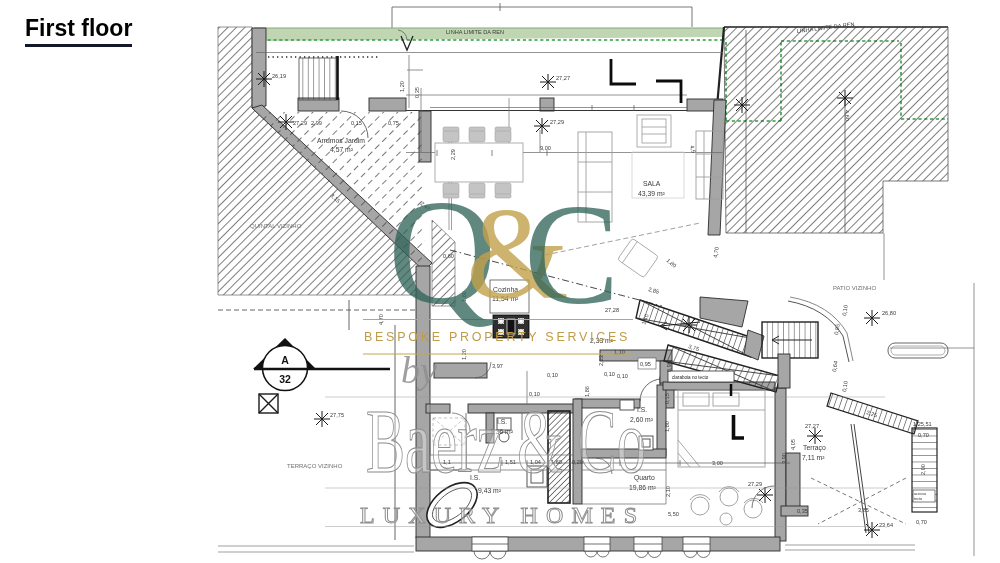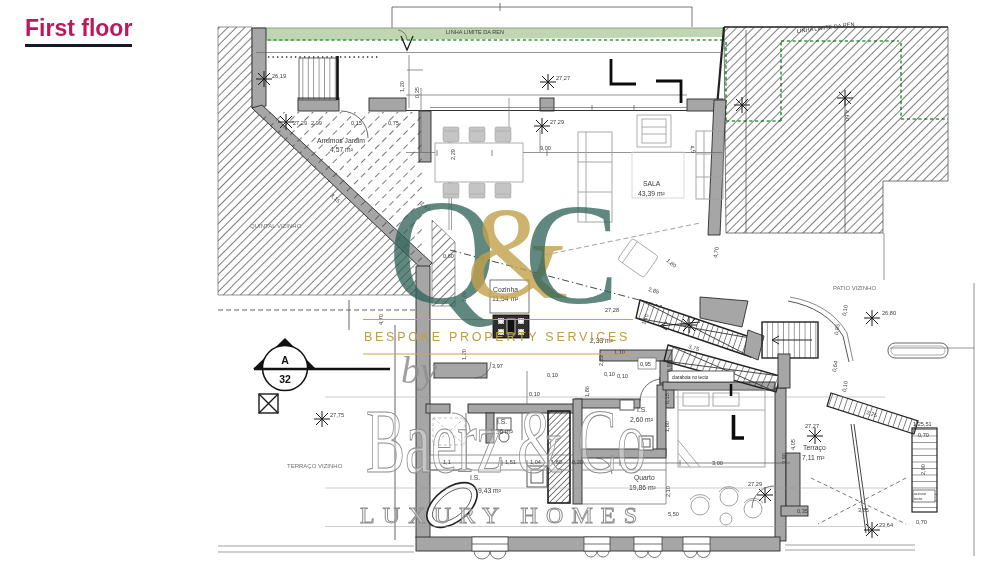--- a/index.html
+++ b/index.html
@@ -1,18 +1,18 @@
 <!DOCTYPE html>
 <html><head><meta charset="utf-8"><title>First floor</title><style>
 html,body{margin:0;padding:0;background:#ffffff;width:1000px;height:563px;overflow:hidden}
 svg{display:block;font-family:"Liberation Sans",sans-serif}
 .d{font:5.6px "Liberation Sans",sans-serif;fill:#3a3a3a}
 .r{font:6.8px "Liberation Sans",sans-serif;fill:#3a3a3a}
 .g{font:6px "Liberation Sans",sans-serif;fill:#707070}
-#title{position:absolute;left:25px;top:15px;font:700 23px "Liberation Sans",sans-serif;color:#be185d;border-bottom:3px solid #13182b;padding-bottom:2px}
+#title{position:absolute;left:25px;top:15px;font:700 23px "Liberation Sans",sans-serif;color:#000000;border-bottom:3px solid #13182b;padding-bottom:2px}
 </style></head><body>
 
 <div id="title">First floor</div>
 <svg width="1000" height="563" viewBox="0 0 1000 563" xmlns="http://www.w3.org/2000/svg">
 <defs>
 <pattern id="h1" patternUnits="userSpaceOnUse" width="6.0" height="6.0" patternTransform="rotate(-45)">
         <line x1="0" y1="0" x2="6.0" y2="0" stroke="#3f3f3f" stroke-width="1.35"></line>
       </pattern>
 <pattern id="h2" patternUnits="userSpaceOnUse" width="10" height="10" patternTransform="rotate(-45)">
         <line x1="0" y1="0" x2="10" y2="0" stroke="#3f3f3f" stroke-width="1.4" stroke-dasharray="6 4"></line>

